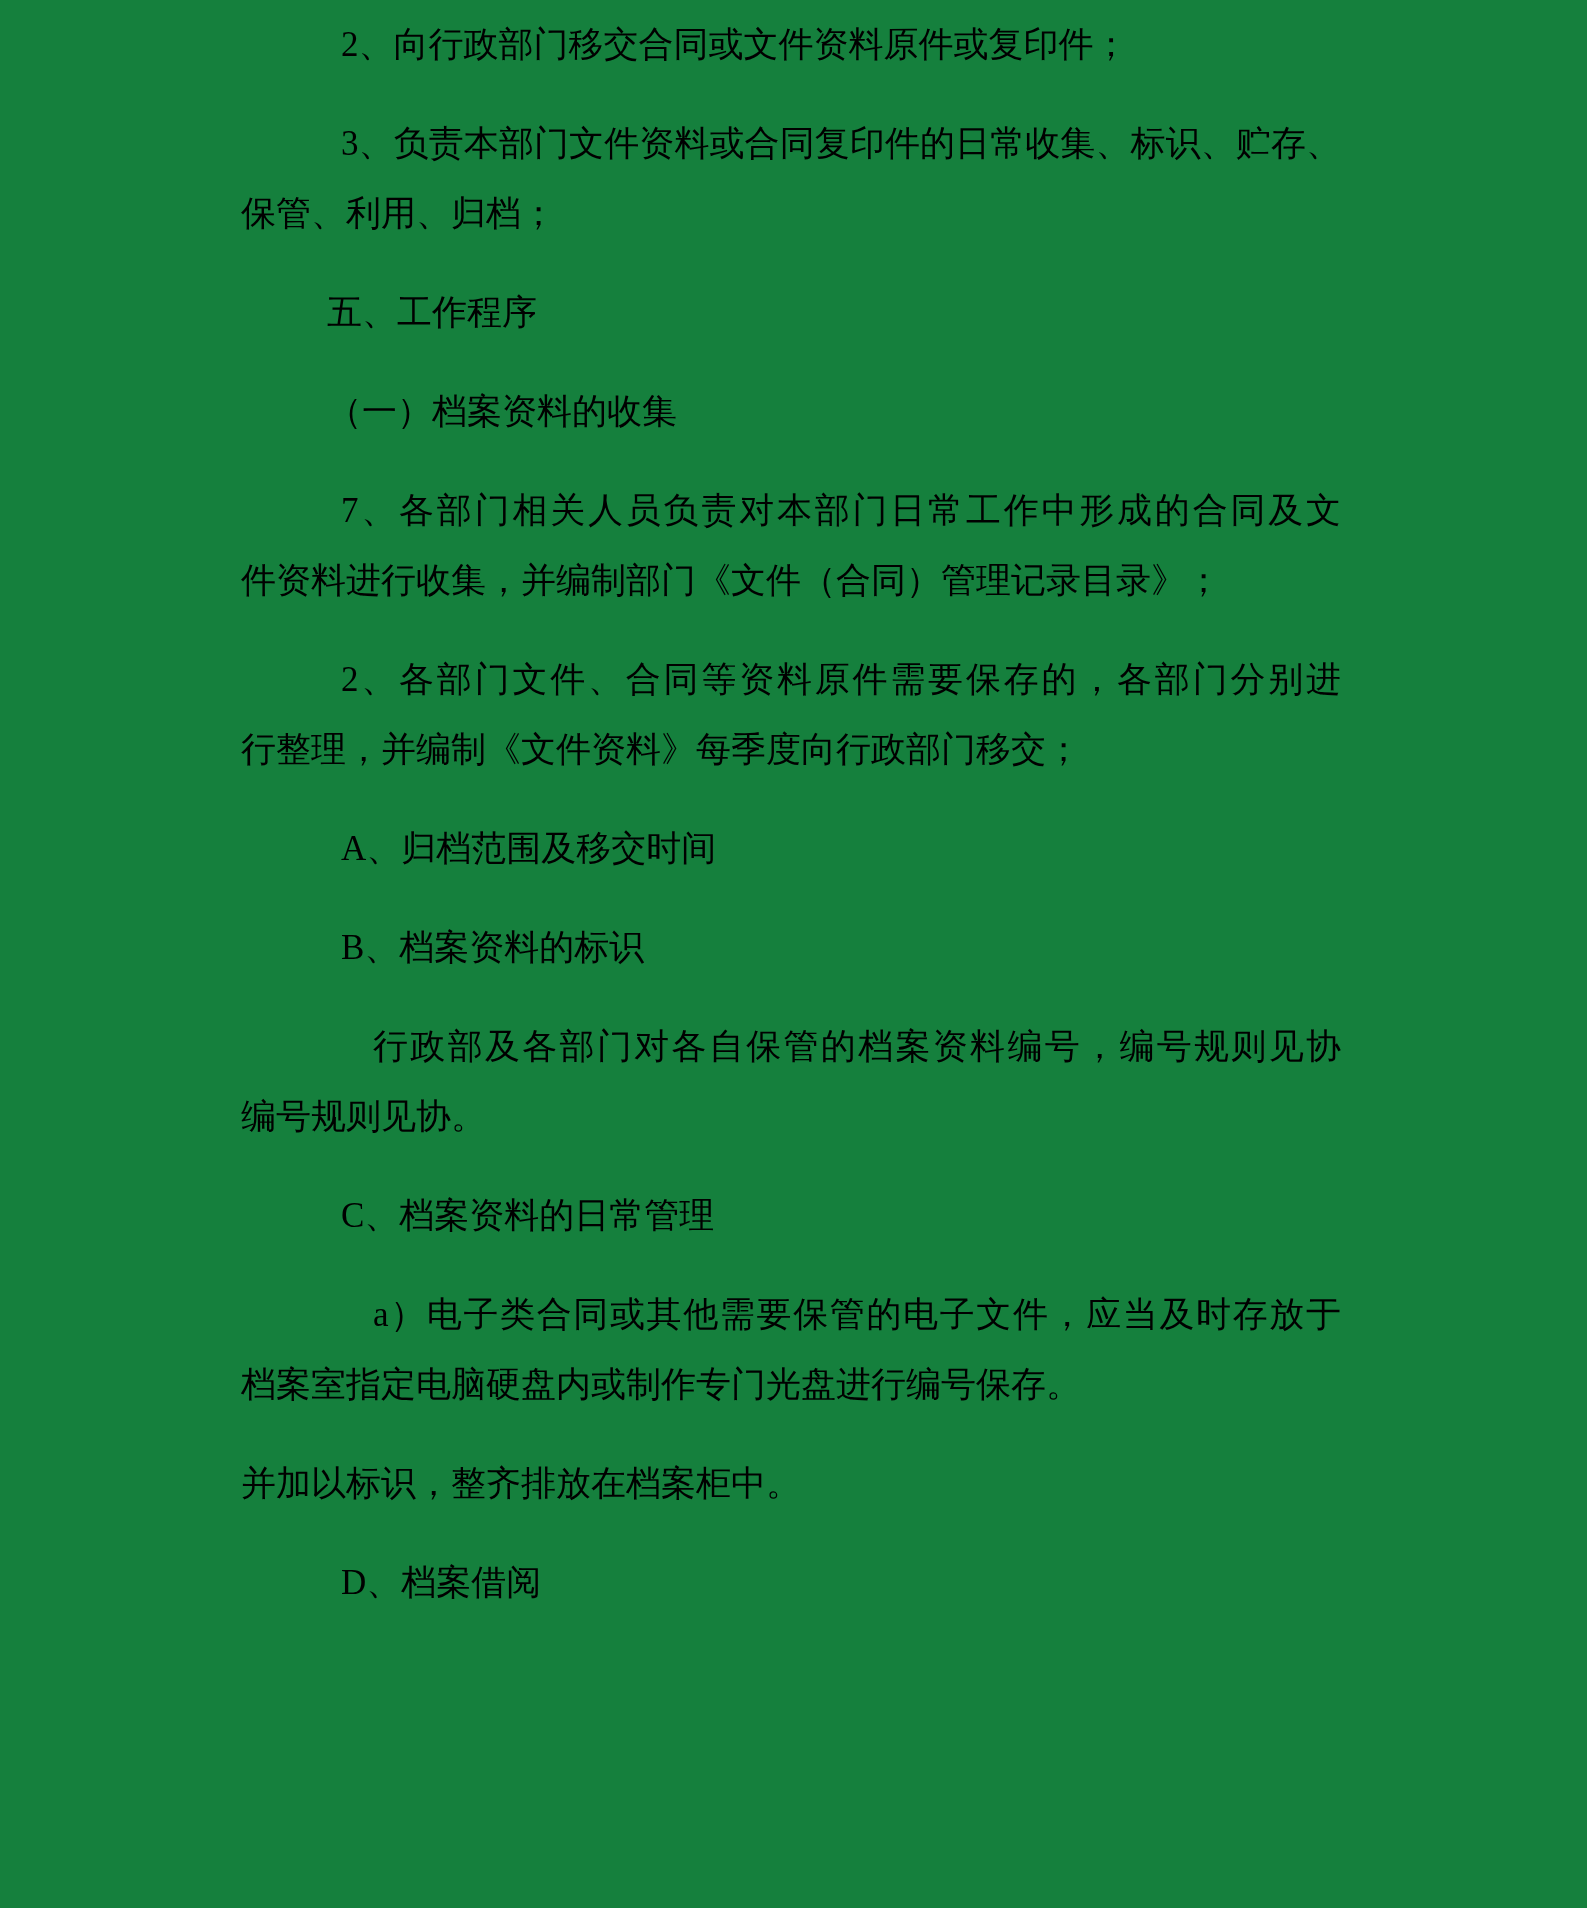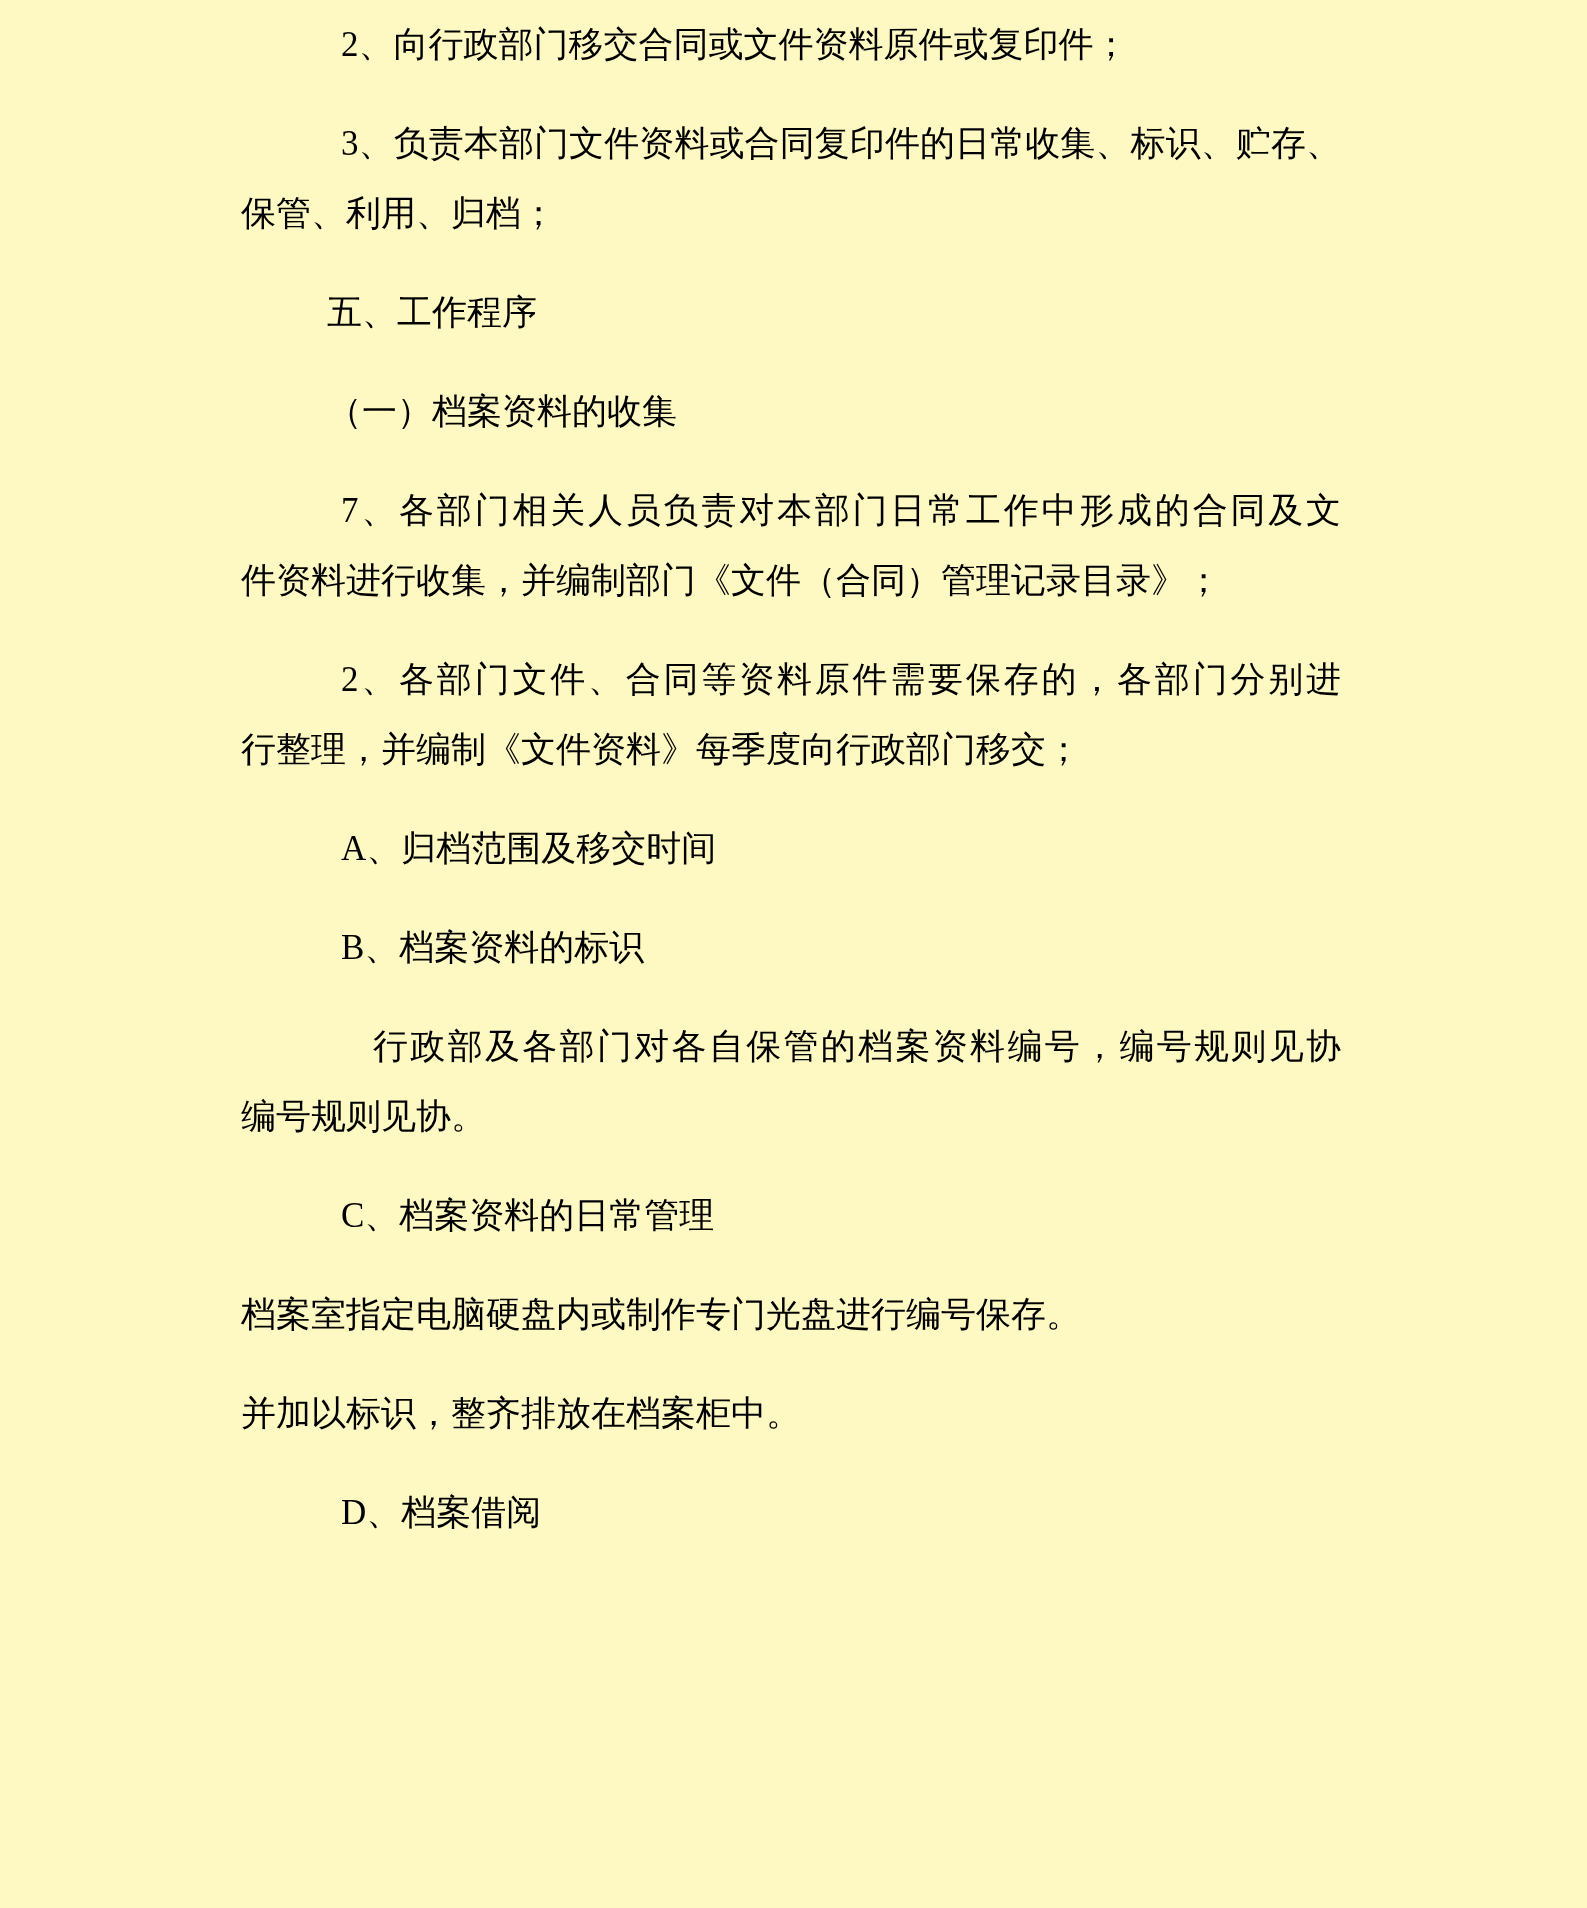--- a/index.html
+++ b/index.html
@@ -4,21 +4,21 @@
 <style>
   html, body {
     margin: 0;
     padding: 0;
     background: #ffffff;
   }
   .page {
     position: relative;
     width: 1587px;
     height: 1908px;
-    background: #fef9c3;
+    background: #15803d;
     overflow: hidden;
     font-family: "Liberation Serif", serif;
     color: #000000;
   }
   .text-body {
     position: absolute;
     left: 241px;
     top: 10px;
     width: 1100px;
     font-size: 35px;
@@ -91,20 +91,21 @@
     <div class="para">
       <div class="line ind-lg fill">行政部及各部门对各自保管的档案资料编号，编号规则见协</div>
       <div class="line">编号规则见协。</div>
     </div>
 
     <div class="para">
       <div class="line ind-md">C、档案资料的日常管理</div>
     </div>
 
     <div class="para">
+      <div class="line ind-lg fill">a）电子类合同或其他需要保管的电子文件，应当及时存放于</div>
       <div class="line">档案室指定电脑硬盘内或制作专门光盘进行编号保存。</div>
     </div>
 
 
     <div class="para">
       <div class="line">并加以标识，整齐排放在档案柜中。</div>
     </div>
 
     <div class="para">
       <div class="line ind-md">D、档案借阅</div>

